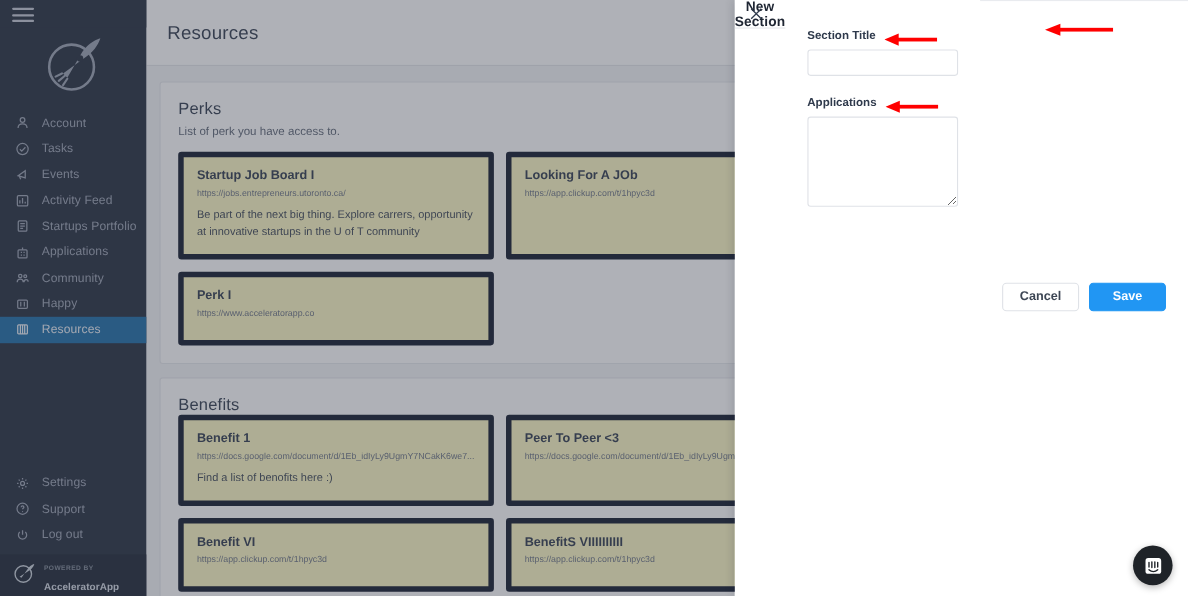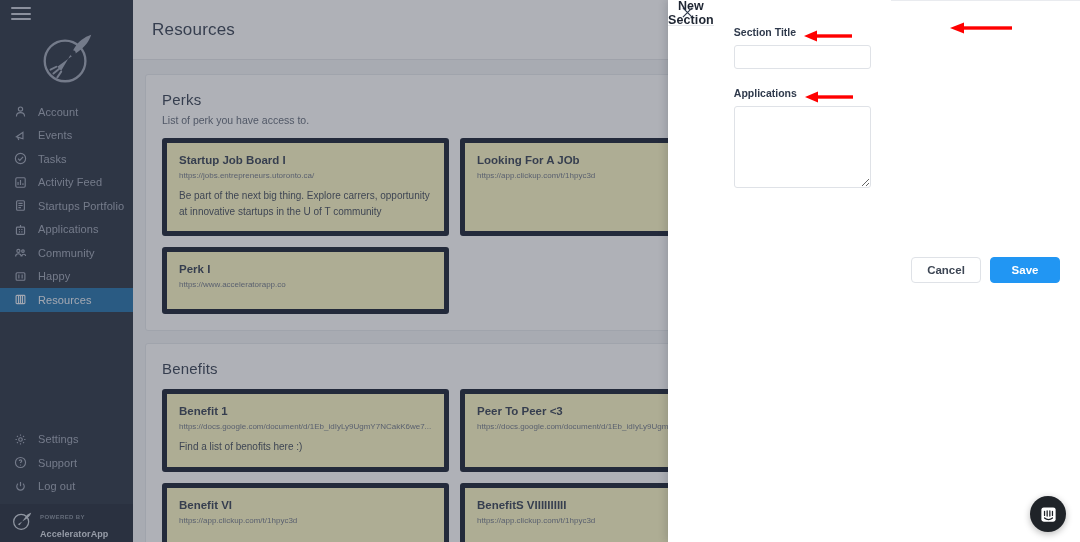--- a/index.html
+++ b/index.html
@@ -194,34 +194,34 @@
               <svg viewBox="0 0 16 16">
                 <circle cx="8" cy="5" r="2.6"></circle>
                 <path d="M3 14c0-3 2.4-4.6 5-4.6S13 11 13 14"></path>
               </svg>
             </span>
           <span>Account</span>
         </div>
         <div class="nav-item">
           <span class="ico">
               <svg viewBox="0 0 16 16">
+                <circle cx="8" cy="8" r="6.3"></circle>
+                <path d="M5 8.2l2.1 2.1L11.2 6"></path>
+              </svg>
+            </span>
+          <span>Tasks</span>
+        </div>
+        <div class="nav-item">
+          <span class="ico">
+              <svg viewBox="0 0 16 16">
                 <path d="M3 9.5l8-5.5v8l-8-2.5z"></path>
                 <path d="M4.5 10.2l1.4 3.3"></path>
               </svg>
             </span>
           <span>Events</span>
-        </div>
-        <div class="nav-item">
-          <span class="ico">
-              <svg viewBox="0 0 16 16">
-                <circle cx="8" cy="8" r="6.3"></circle>
-                <path d="M5 8.2l2.1 2.1L11.2 6"></path>
-              </svg>
-            </span>
-          <span>Tasks</span>
         </div>
         <div class="nav-item">
           <span class="ico">
               <svg viewBox="0 0 16 16">
                 <rect x="2.2" y="2.2" width="11.6" height="11.6" rx="1.4"></rect>
                 <path d="M5 11V7.5M8 11V5M11 11V9"></path>
               </svg>
             </span>
           <span>Activity Feed</span>
         </div>
@@ -352,21 +352,21 @@
               <div class="card-url">https://www.acceleratorapp.co</div>
             </div>
             <div class="card">
               <div class="card-title">Perk I</div>
               <div class="card-url">https://www.acceleratorapp.co</div>
             </div>
           </div>
         </section>
 
         <section class="panel">
-          <div class="panel-title" style="margin-bottom:12px">Benefits</div>
+          <div class="panel-title" style="margin-bottom:0">Benefits</div>
           <div class="cards">
             <div class="card tall">
               <div class="card-title">Benefit 1</div>
               <div class="card-url">https://docs.google.com/document/d/1Eb_idIyLy9UgmY7NCakK6we7...</div>
               <div class="card-desc">Find a list of benofits here :)</div>
             </div>
             <div class="card tall">
               <div class="card-title">Peer To Peer &lt;3</div>
               <div class="card-url">https://docs.google.com/document/d/1Eb_idIyLy9UgmY7...</div>
               <div class="card-desc"></div>

